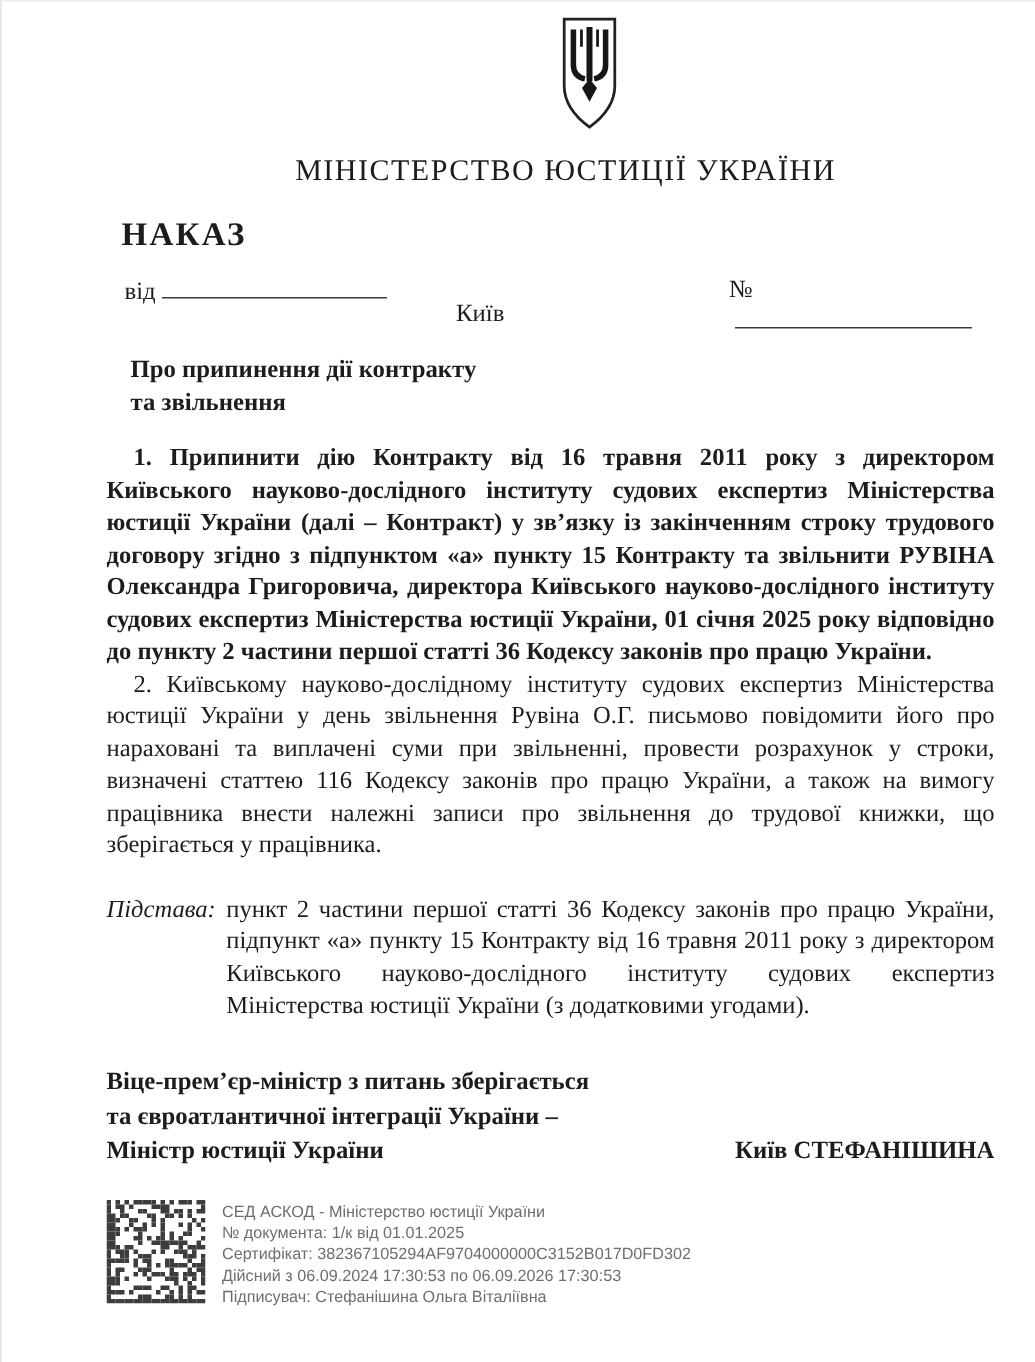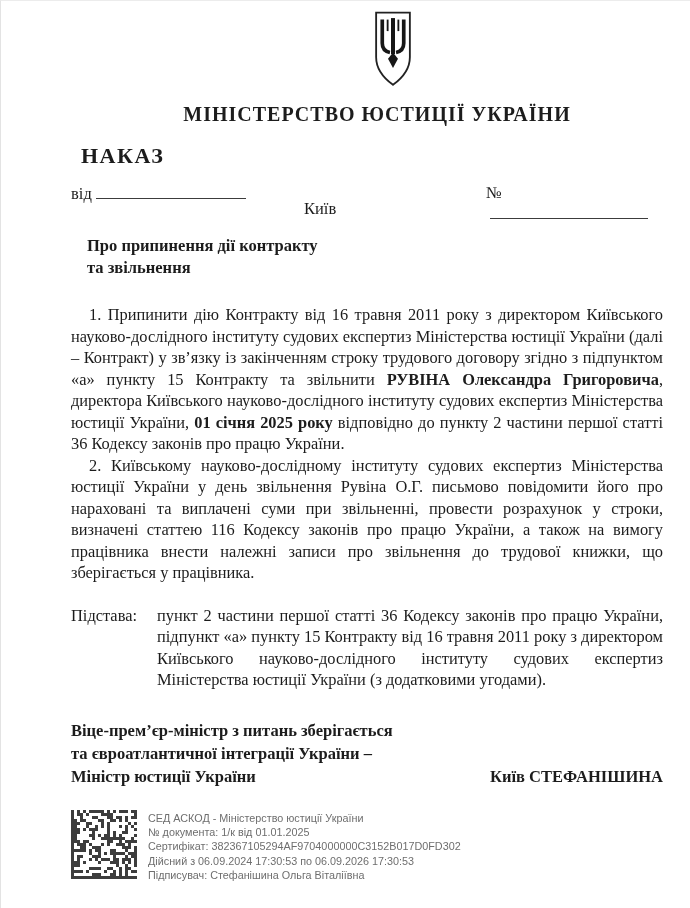--- a/index.html
+++ b/index.html
@@ -5,45 +5,45 @@
   html,body{margin:0;padding:0;background:#ffffff;}
   .page{
     width:690px;height:908px;background:#ffffff;position:relative;
     font-family:"Liberation Serif", serif;color:#1c1c1c;overflow:hidden;
     box-sizing:border-box;padding:10px 27px 0 70px;
     border-left:1px solid #e3e3e3;border-top:1px solid #ececec;
   }
   .emblem-wrap{width:46px;margin:0 auto;transform:translateX(26px);}
   .emblem-wrap svg{display:block;}
   .ministry-title{
-    margin:15px 0 0;text-align:center;font-size:20px;font-weight:bold;
+    margin:15px 0 0;text-align:center;font-size:20px;font-weight:normal;
     letter-spacing:1px;transform:translateX(10px);white-space:nowrap;
   }
   .doc-type{
     margin:17px 0 0;text-align:left;font-size:22px;font-weight:bold;
     letter-spacing:1.5px;transform:translateX(10px);
   }
   .meta-row{position:relative;height:26px;margin-top:14px;font-size:16.5px;}
-  .meta-left{position:absolute;left:0;top:0;}
+  .meta-left{position:absolute;left:12px;top:0;}
   .meta-city{position:absolute;left:233px;top:16px;}
   .meta-right{position:absolute;left:415px;top:0;right:0;}
   .blank-line{
     display:inline-block;border-bottom:1.4px solid #3c3c3c;
     height:15px;vertical-align:baseline;margin-left:4px;
   }
   .blank-line.date{width:150px;}
   .blank-line.num{width:158px;}
   .subject{margin-top:26px;font-weight:bold;font-size:16.5px;line-height:22px;margin-left:16px;}
   .body-par{
     margin:0;font-size:16.4px;line-height:21.5px;text-align:justify;
     text-indent:18px;
   }
-  .body-par.first{margin-top:25px;}
+  .body-par.first{margin-top:15px;font-weight:bold;}
   .basis{margin-top:21px;display:flex;font-size:16.4px;line-height:21.5px;}
-  .basis-label{flex:0 0 auto;margin-right:20px;}
+  .basis-label{flex:0 0 auto;margin-right:7px;font-style:italic;}
   .basis-text{flex:1 1 auto;text-align:justify;}
   .signature{
     margin-top:28px;display:flex;justify-content:space-between;
     align-items:flex-end;font-weight:bold;font-size:16.5px;line-height:23px;
   }
   .sig-name{white-space:nowrap;}
   .stamp{margin-top:22px;display:flex;align-items:flex-start;gap:11px;}
   .qr{flex:0 0 auto;}
   .stamp-lines{
     font-family:"Liberation Sans", sans-serif;font-size:10.8px;

